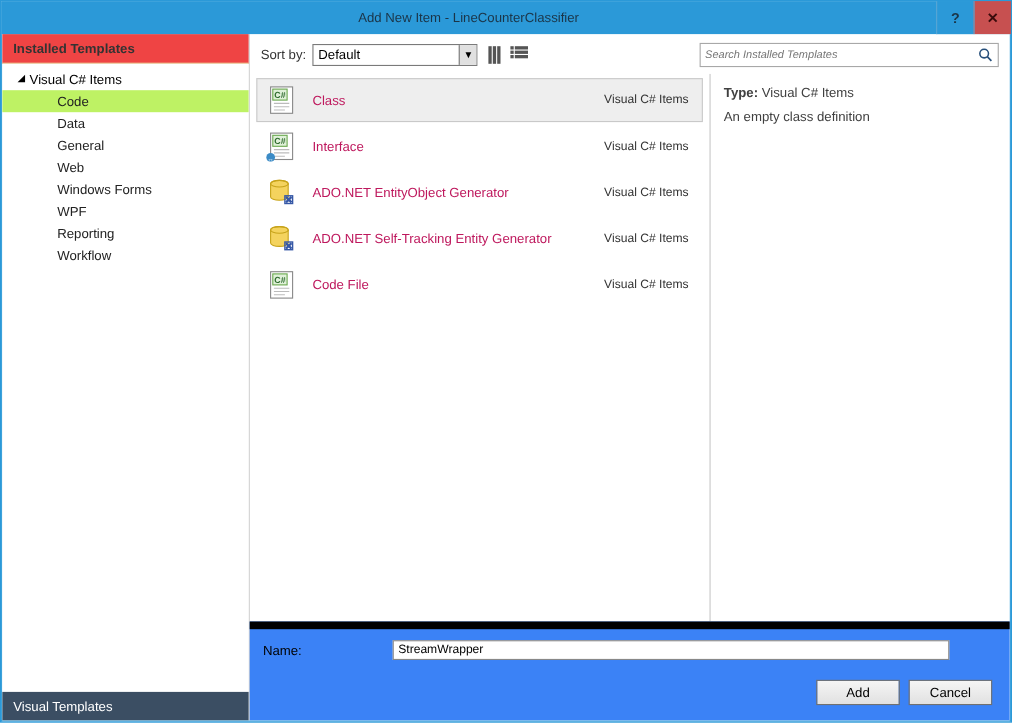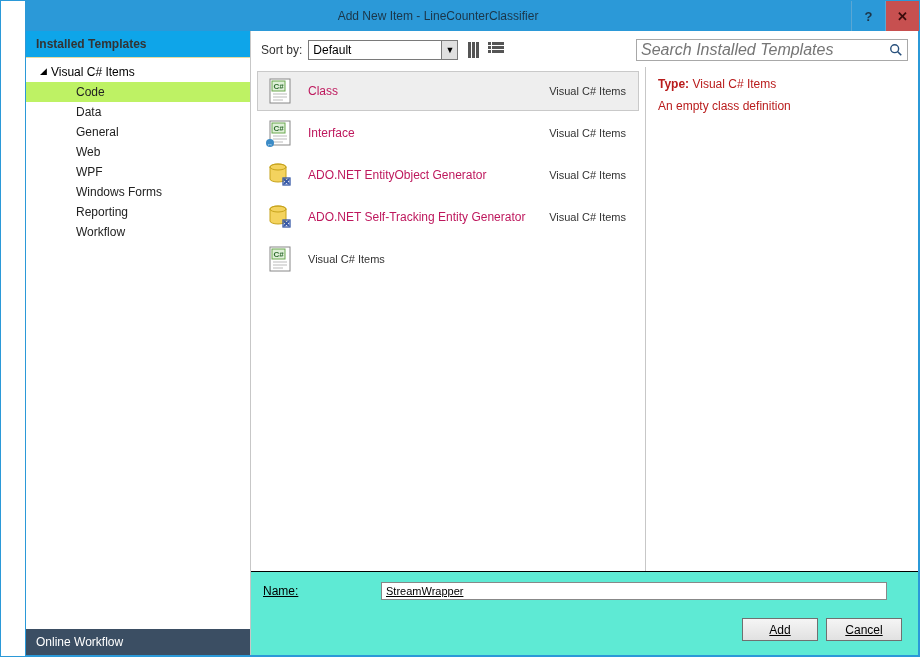--- a/index.html
+++ b/index.html
@@ -11,21 +11,20 @@
     height: 657px;
     overflow: hidden;
     padding: 1px;
   }
   .window {
     background: #fff;
     width: 100%;
     height: 100%;
     display: flex;
     flex-direction: column;
-    padding-left: 24px;
   }
   .titlebar {
     height: 30px;
     background: #2b99d8;
     display: flex;
     align-items: center;
     position: relative;
     color: #1b3548;
   }
   .titlebar-title {
@@ -55,21 +54,21 @@
     border-top: none;
     overflow: hidden;
   }
   .sidebar {
     width: 225px;
     display: flex;
     flex-direction: column;
     border-right: 1px solid #c7c7c7;
   }
   .installed-header {
-    background: #0ea5e9;
+    background: #ef4444;
     padding: 6px 10px;
     font-weight: bold;
     color: #333;
     border-bottom: 1px solid #e8dba0;
   }
   .tree {
     flex: 1;
     background: #fff;
     padding-top: 4px;
   }
@@ -142,21 +141,21 @@
     height: 22px;
     border: 1px solid #a8a8a8;
     display: flex;
     align-items: center;
     padding: 0 4px;
   }
   .search-box input {
     border: none;
     outline: none;
     flex: 1;
-    font-size: 16px;
+    font-size: 10px;
     font-style: italic;
     color: #404040;
   }
   .search-icon { color:#274f7b; font-size:13px; }
   .main-body {
     flex: 1;
     display: flex;
     overflow: hidden;
   }
   .item-list {
@@ -181,29 +180,28 @@
     width: 28px; height: 28px;
     display:flex; align-items:center; justify-content:center;
     margin-right: 14px;
     position: relative;
   }
   .item-name { flex: 1; color:#be185d; }
   .item-cat { color:#333; font-size:11px; padding-right:4px; }
   .details {
     width: 272px;
     padding: 10px 12px;
-    color: #b91c1c;
+    color: #404040;
   }
   .details .type-line { margin-bottom: 8px; }
   .details .type-label { font-weight: bold; }
   .bottom {
-    border-top: 1px solid #000000;
+    border-top: 7px solid #000000;
     padding: 10px 12px 14px 12px;
-    background: #5eead4;
-    text-decoration: underline;
+    background: #3b82f6;
   }
   .name-row {
     display: flex;
     align-items: center;
     margin-bottom: 18px;
   }
   .name-row label { width: 118px; }
   .name-row input {
     width: 506px;
     height: 18px;
@@ -247,27 +245,27 @@
       <div class="tree">
         <div class="tree-parent">
           <span class="arrow">◢</span>
           <span>Visual C# Items</span>
         </div>
         <div id="tree-children">
             <div class="tree-child selected">Code</div>
             <div class="tree-child">Data</div>
             <div class="tree-child">General</div>
             <div class="tree-child">Web</div>
+            <div class="tree-child">Windows Forms</div>
             <div class="tree-child">WPF</div>
-            <div class="tree-child">Windows Forms</div>
             <div class="tree-child">Reporting</div>
             <div class="tree-child">Workflow</div>
           </div>
       </div>
-      <div class="online-header">Online Workflow</div>
+      <div class="online-header">Visual Templates</div>
     </div>
 
     <div class="main">
       <div class="toolbar">
         <span class="sortby-label">Sort by:</span>
         <div class="sortby-select">
           <span>Default</span>
           <span class="chev">▼</span>
         </div>
         <div class="view-toggle">
@@ -364,20 +362,21 @@
               <div class="item-icon-box">
                 <svg width="28" height="28" viewBox="0 0 28 28">
                   <rect x="4" y="2" width="20" height="24" fill="#fff" stroke="#888"></rect>
                   <rect x="6" y="4" width="13" height="10" fill="#dff0d8" stroke="#6aa84f"></rect>
                   <text x="12.5" y="12" font-size="8" font-weight="bold" fill="#2f6b2f" text-anchor="middle">C#</text>
                   <line x1="7" y1="17" x2="21" y2="17" stroke="#bbb"></line>
                   <line x1="7" y1="20" x2="21" y2="20" stroke="#bbb"></line>
                   <line x1="7" y1="23" x2="17" y2="23" stroke="#bbb"></line>
                 </svg>
               </div>
+              <div class="item-name">Code File</div>
               <div class="item-cat">Visual C# Items</div>
             </div>
           </div>
 
         <div class="details">
           <div class="type-line">
             <span class="type-label">Type:</span>
             <span>Visual C# Items</span>
           </div>
           <div>An empty class definition</div>

